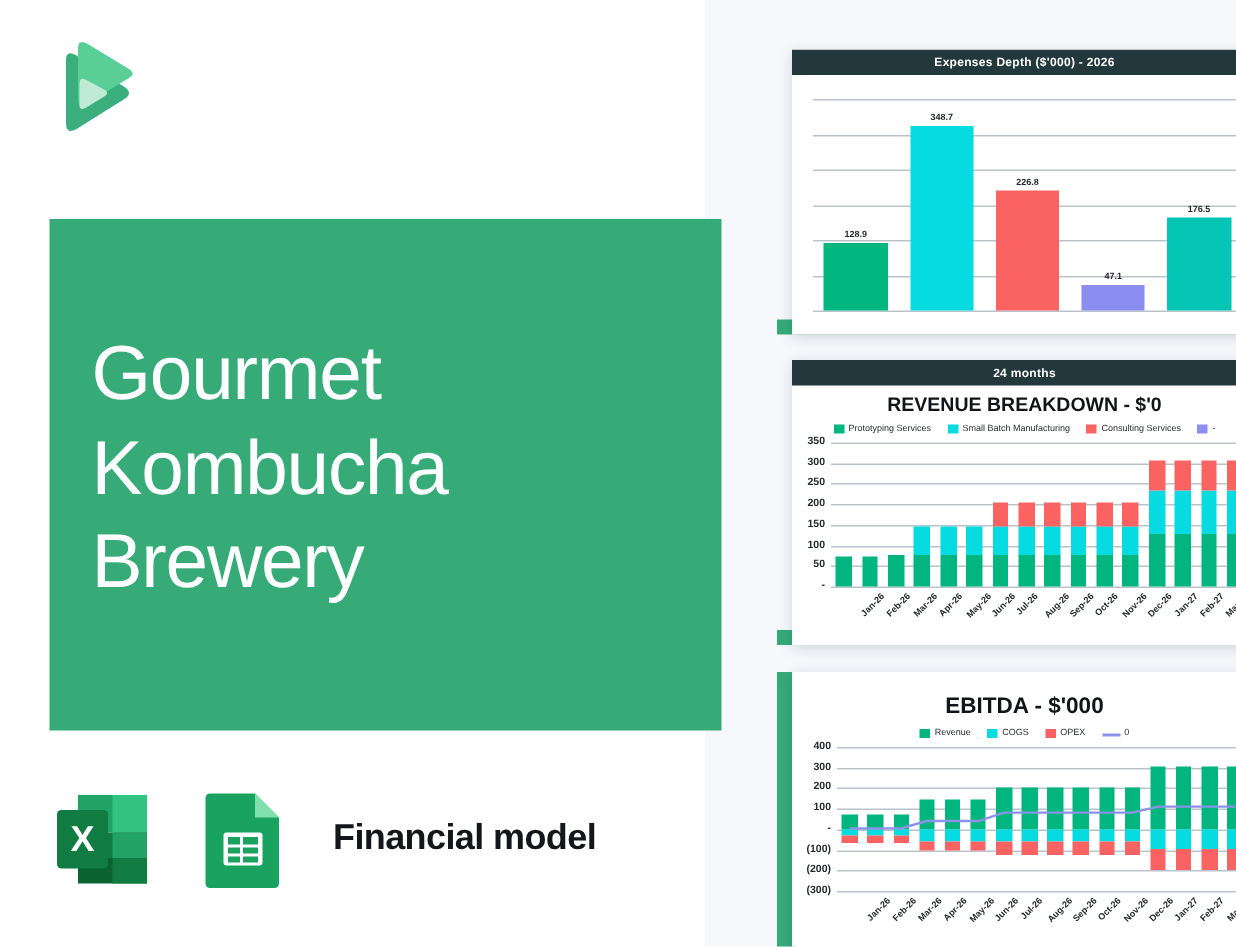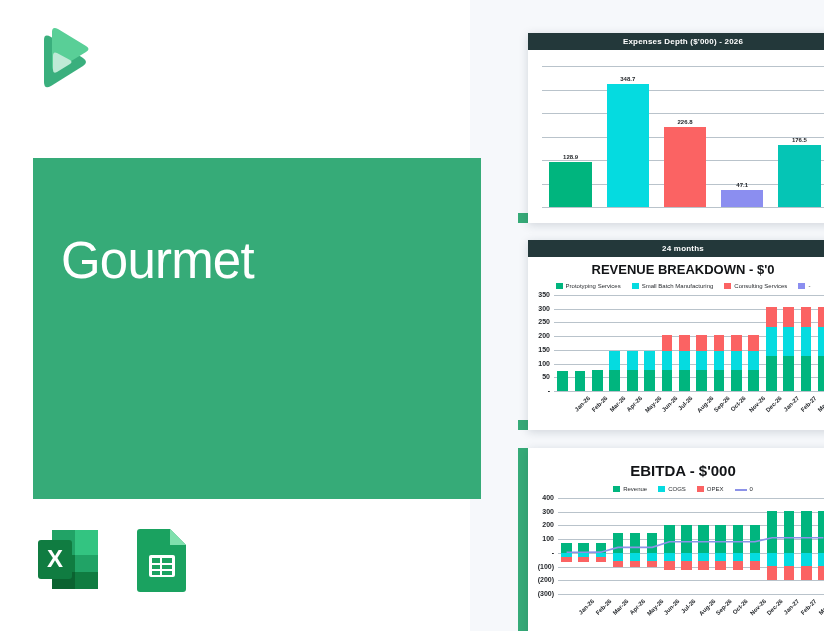--- a/index.html
+++ b/index.html
@@ -25,21 +25,20 @@
     padding:3px 8px 3px 8px;border-radius:3px;line-height:1.15;
   }
   .brand-name{
     font-size:26px;font-weight:700;color:#0f1115;letter-spacing:-.5px;line-height:1.05;
   }
 
   
   .title-panel{
     position:absolute;left:33px;top:146px;width:448px;height:341px;
     background:#36ab78;
-    margin-top:12px;
   }
   .title-text{
     position:absolute;left:28px;top:72px;width:400px;
     color:#ffffff;font-size:51px;line-height:1.23;font-weight:400;
     letter-spacing:-0.8px;
   }
 
   
   .footer{position:absolute;left:30px;top:521px;display:flex;align-items:center;gap:17px;}
   .icon-box{width:76px;height:76px;position:relative;}
@@ -99,20 +98,22 @@
         <path d="M14 14 L14 56 Q14 64 21 60 L53 40 Q59 36 53 32 L21 11 Q14 7 14 14 Z" fill="#3aaf7d"></path>
         <path d="M22 6 L22 40 Q22 47 28 43 L56 26 Q61 23 56 20 L28 3 Q22 0 22 6 Z" fill="#59cf97"></path>
         <path d="M23 30 L23 44 Q23 48 27 46 L40 38 Q43 36 40 34 L27 27 Q23 25 23 30 Z" fill="#bfead6"></path>
       </svg>
     </div>
   </div>
 
   <div class="title-panel">
     <div class="title-text">
       <div>Gourmet</div>
+      <div>Kombucha</div>
+      <div>Brewery</div>
     </div>
   </div>
 
   <div class="footer">
     <div class="icon-box">
       <svg viewBox="0 0 76 76">
         <rect x="22" y="9" width="46" height="25" fill="#21a366"></rect>
         <rect x="45" y="9" width="23" height="25" fill="#33c481"></rect>
         <rect x="22" y="34" width="46" height="17" fill="#107c41"></rect>
         <rect x="45" y="34" width="23" height="17" fill="#21a366"></rect>
@@ -128,20 +129,21 @@
         <path d="M47 8 l16 16 h-16 z" fill="#7fe0ad"></path>
         <rect x="26" y="34" width="26" height="22" rx="2" fill="#ffffff"></rect>
         <rect x="29" y="37" width="8" height="5" fill="#1aa260"></rect>
         <rect x="39" y="37" width="10" height="5" fill="#1aa260"></rect>
         <rect x="29" y="44" width="8" height="4" fill="#1aa260"></rect>
         <rect x="39" y="44" width="10" height="4" fill="#1aa260"></rect>
         <rect x="29" y="50" width="8" height="4" fill="#1aa260"></rect>
         <rect x="39" y="50" width="10" height="4" fill="#1aa260"></rect>
       </svg>
     </div>
+    <span class="footer-label">Financial model</span>
   </div>
 
   <div class="green-strip strip1"></div>
   <div class="green-strip strip2"></div>
   <div class="green-strip strip3"></div>
 
   <div class="card c1">
     <div class="dark-bar">Expenses Depth ($'000) - 2026</div>
     <div class="plot" id="plot1" style="height: 165px; position: relative;">
         <div class="gridline" style="top: 16px; left: 14px; width: 286px;"></div>

